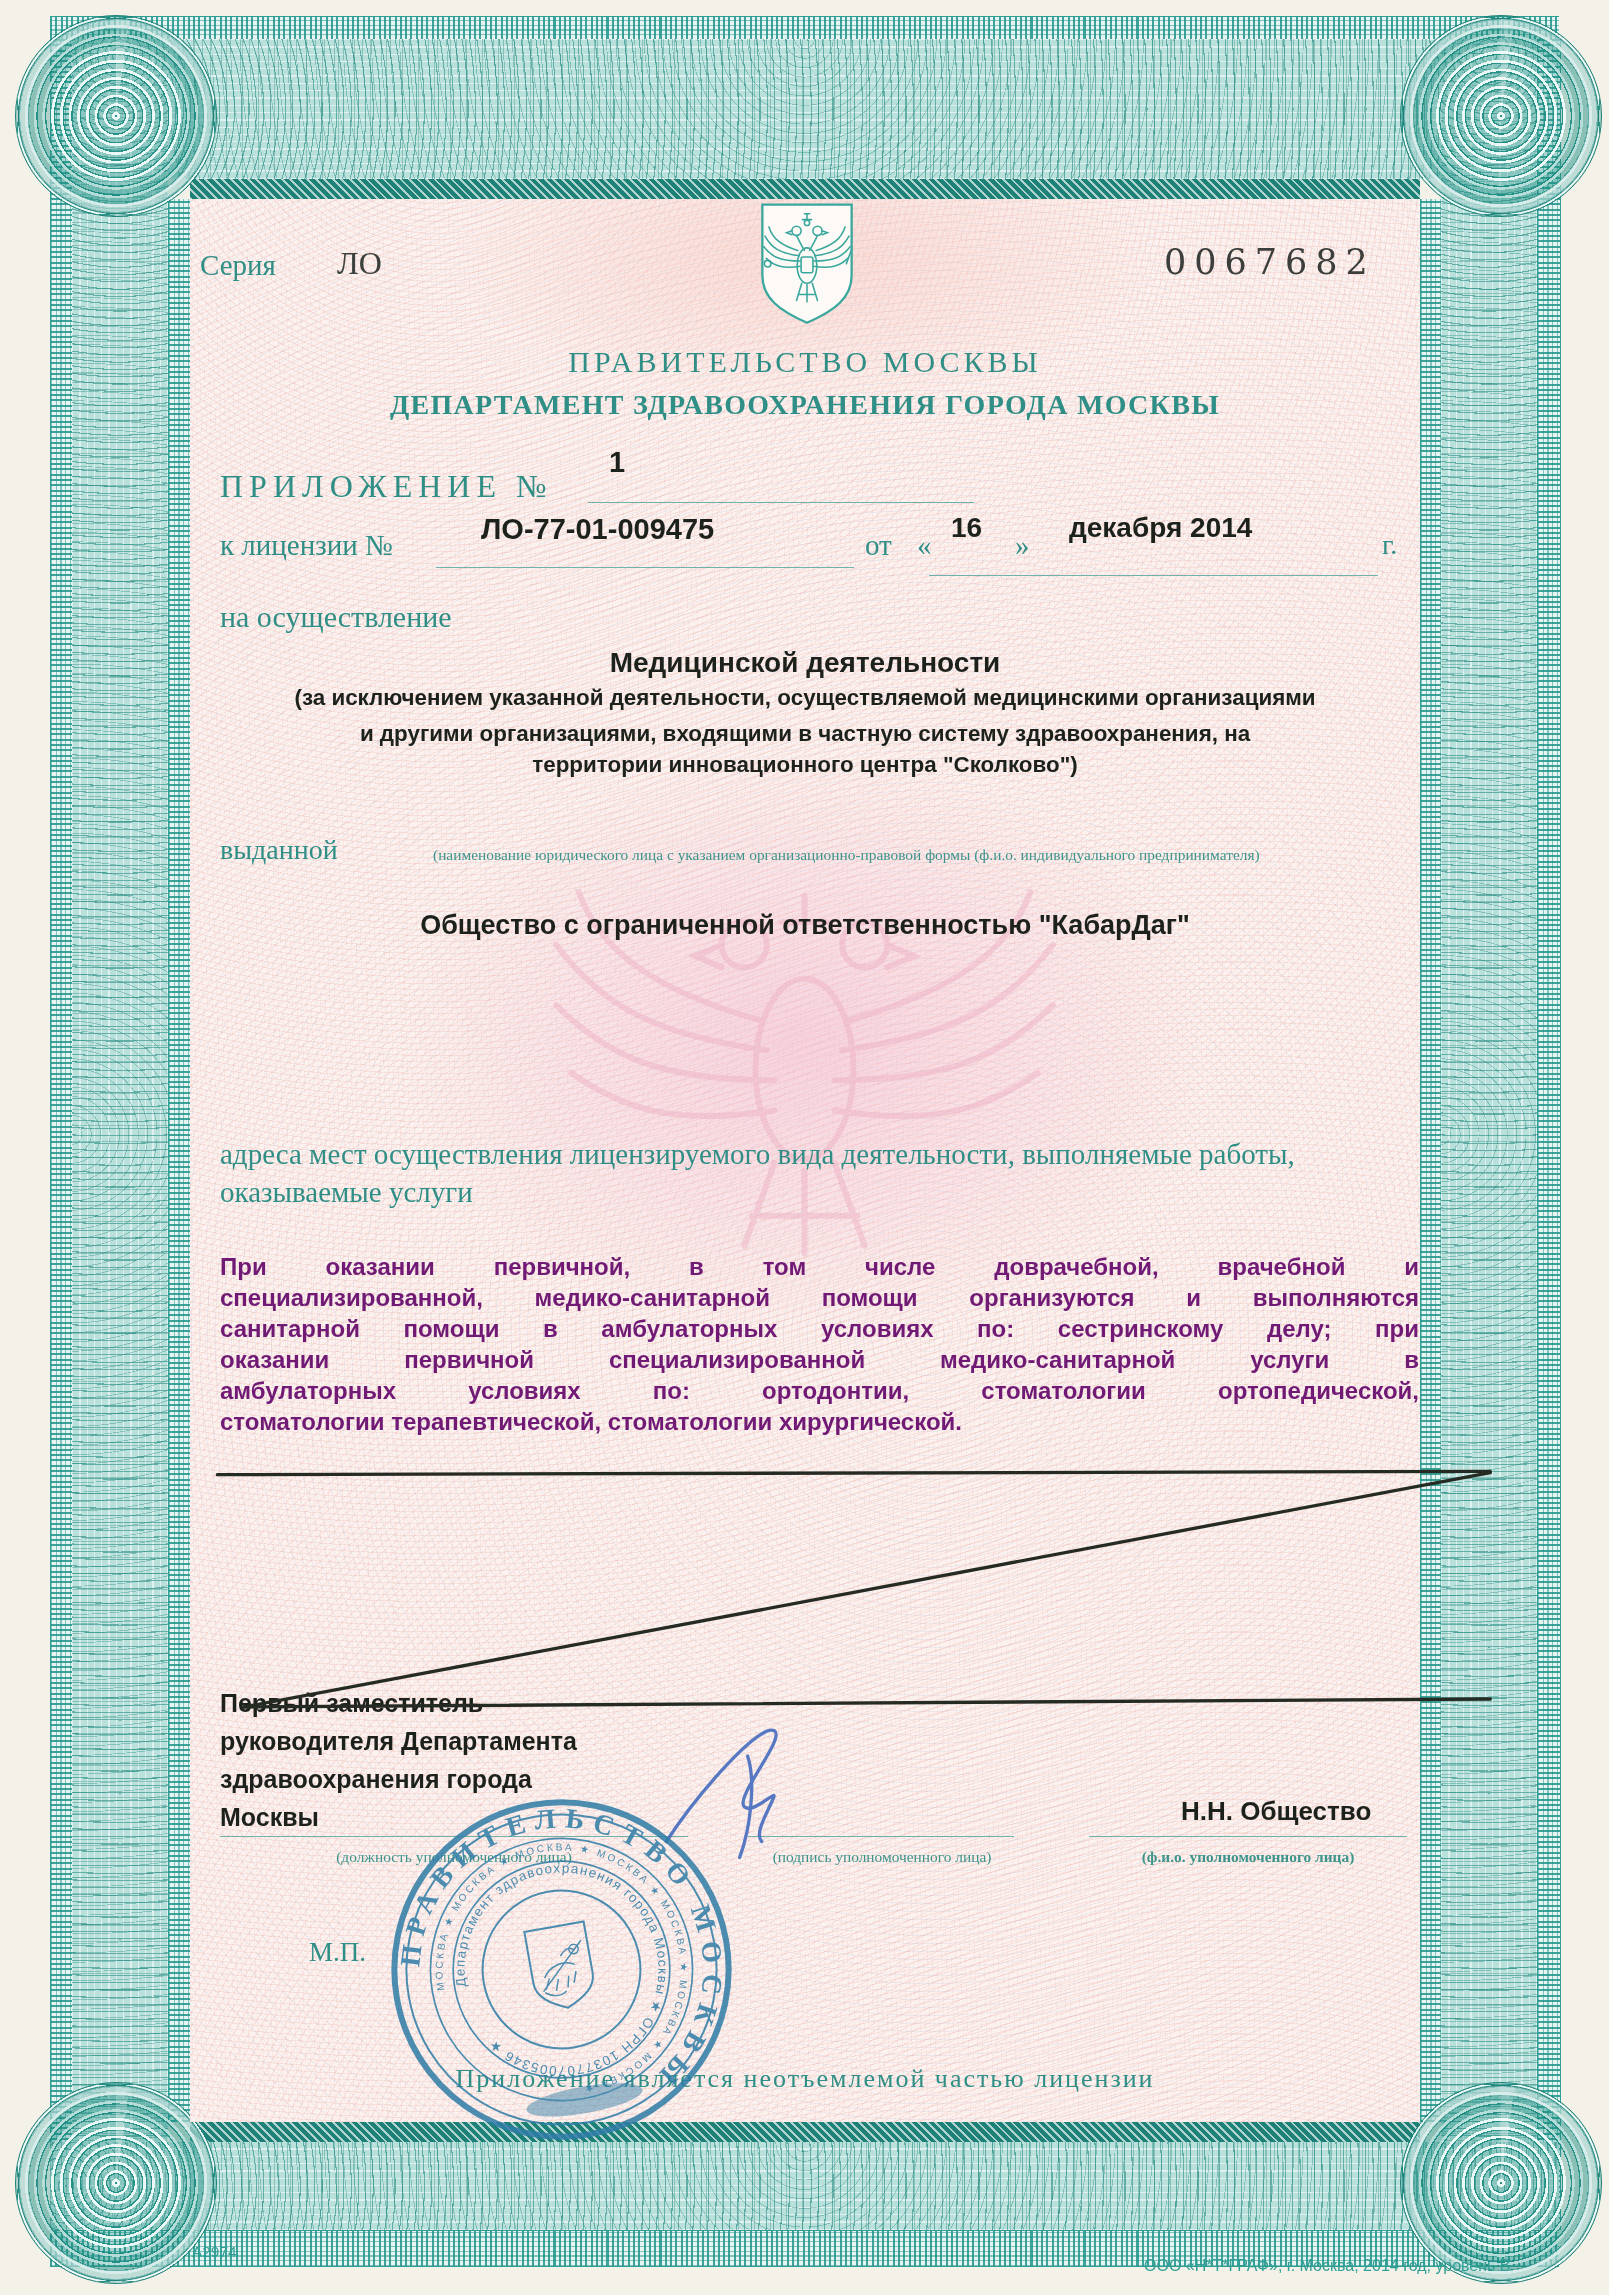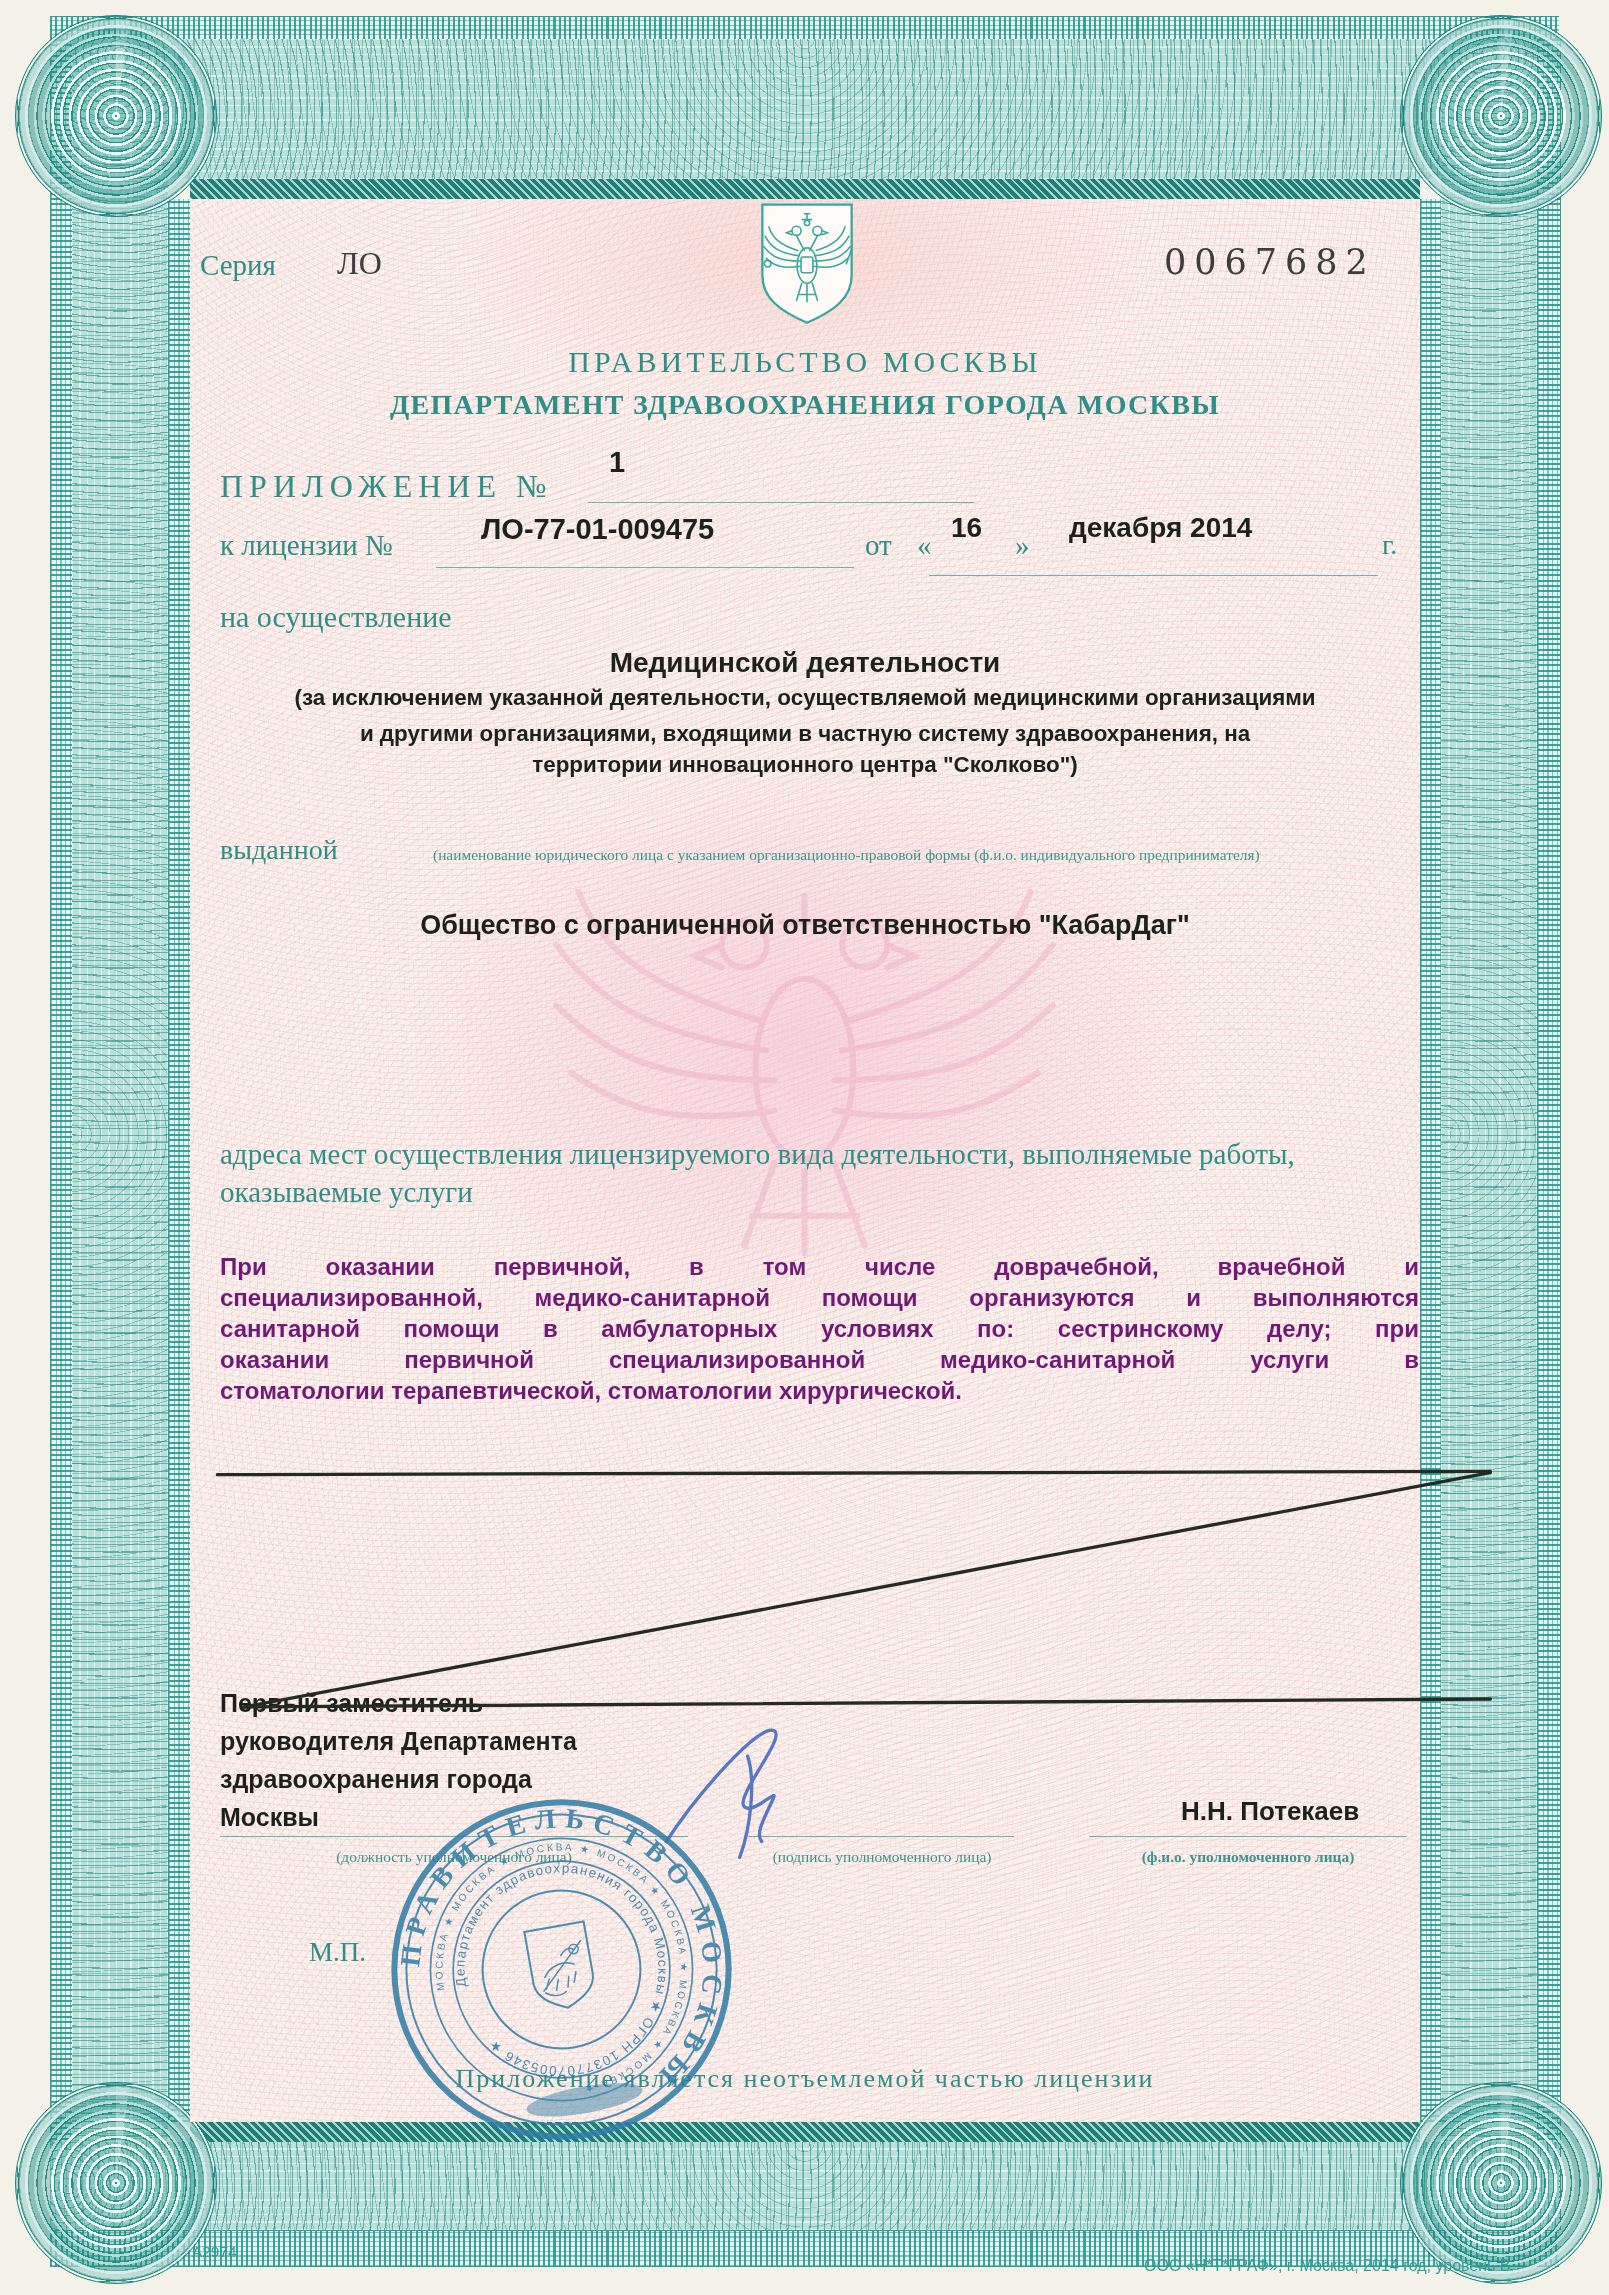--- a/index.html
+++ b/index.html
@@ -177,20 +177,21 @@
   <div class="abs b center" style="top:910px;font-size:27px;">Общество с ограниченной ответственностью "КабарДаг"</div>
 
   <div class="abs t" style="left:220px;top:1138px;font-size:29px;">адреса мест осуществления лицензируемого вида деятельности, выполняемые работы,</div>
   <div class="abs t" style="left:220px;top:1176px;font-size:29px;">оказываемые услуги</div>
 
   <div class="jwrap">
     <div class="jline">При оказании первичной, в том числе доврачебной, врачебной и</div>
     <div class="jline">специализированной, медико-санитарной помощи организуются и выполняются</div>
     <div class="jline">санитарной помощи в амбулаторных условиях по: сестринскому делу; при</div>
     <div class="jline">оказании первичной специализированной медико-санитарной услуги в</div>
+    <div class="jline">амбулаторных условиях по: ортодонтии, стоматологии ортопедической,</div>
     <div class="jline jlast">стоматологии терапевтической, стоматологии хирургической.</div>
   </div>
 
   <svg class="abs" style="left:187px;top:1460px;z-index:5;" width="1329" height="267" viewBox="0 0 1990 400">
     <g stroke="#252b23" stroke-width="5" stroke-linecap="round" fill="none">
       <line x1="45" y1="22" x2="1952" y2="17"></line>
       <line x1="1952" y1="19" x2="85" y2="370"></line>
       <line x1="85" y1="370" x2="1952" y2="358"></line>
     </g>
   </svg>
@@ -202,21 +203,21 @@
     <div>Москвы</div>
   </div>
 
   <svg class="abs" style="left:641px;top:1700px;z-index:5;opacity:.92;" width="220" height="167" viewBox="0 0 330 250">
     <g stroke="#4a6fc0" stroke-width="5" fill="none" stroke-linecap="round">
       <path d="M38,212 C85,140 178,34 200,46 C218,56 140,146 155,160 C168,172 205,132 199,146 C188,172 170,200 181,212"></path>
       <path d="M160,84 C172,120 165,190 148,236"></path>
     </g>
   </svg>
 
-  <div class="abs b" style="left:1181px;top:1796px;font-size:26px;">Н.Н. Потекаев</div>
+  <div class="abs b" style="left:1181px;top:1796px;font-size:26px;">Н.Н. Общество</div>
 
   <div class="fill-line" style="left:220px;top:1836px;width:468px;"></div>
   <div class="fill-line" style="left:748px;top:1836px;width:266px;"></div>
   <div class="fill-line" style="left:1089px;top:1836px;width:318px;"></div>
 
   <div class="abs t cap" style="left:454px;top:1848px;transform:translateX(-50%);">(должность уполномоченного лица)</div>
   <div class="abs t cap" style="left:882px;top:1848px;transform:translateX(-50%);">(подпись уполномоченного лица)</div>
   <div class="abs t cap" style="left:1248px;top:1848px;transform:translateX(-50%);font-weight:bold;">(ф.и.о. уполномоченного лица)</div>
 
   <div class="abs t" style="left:309px;top:1937px;font-size:27px;">М.П.</div>

